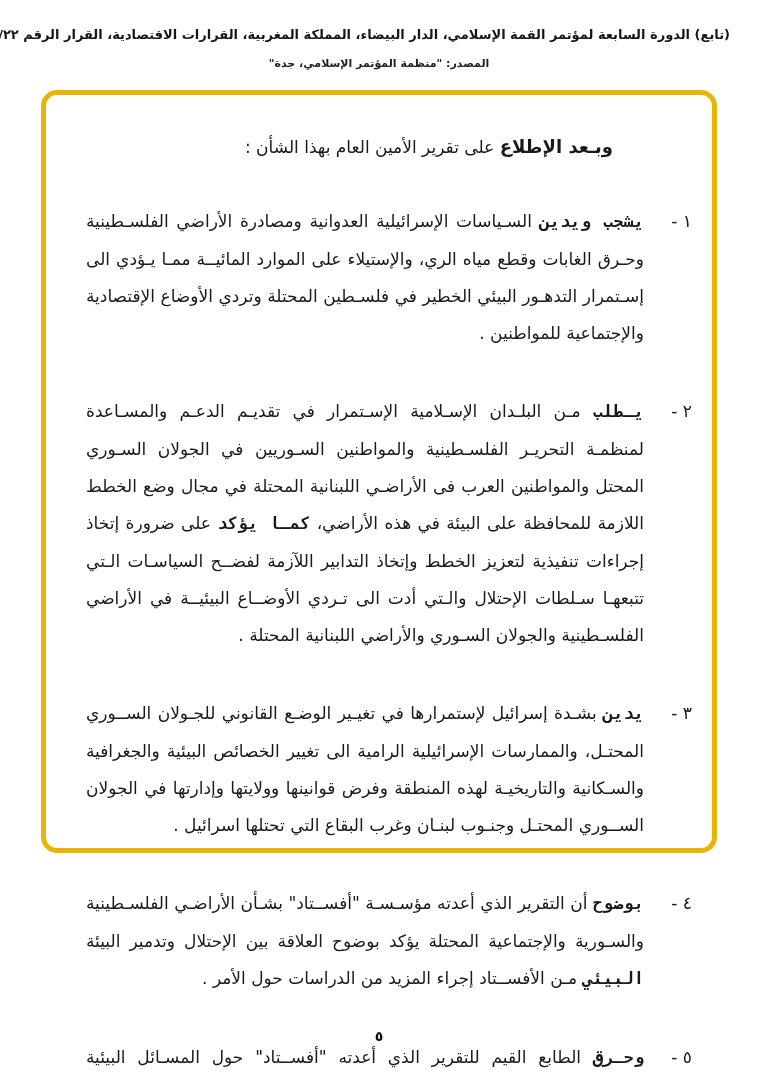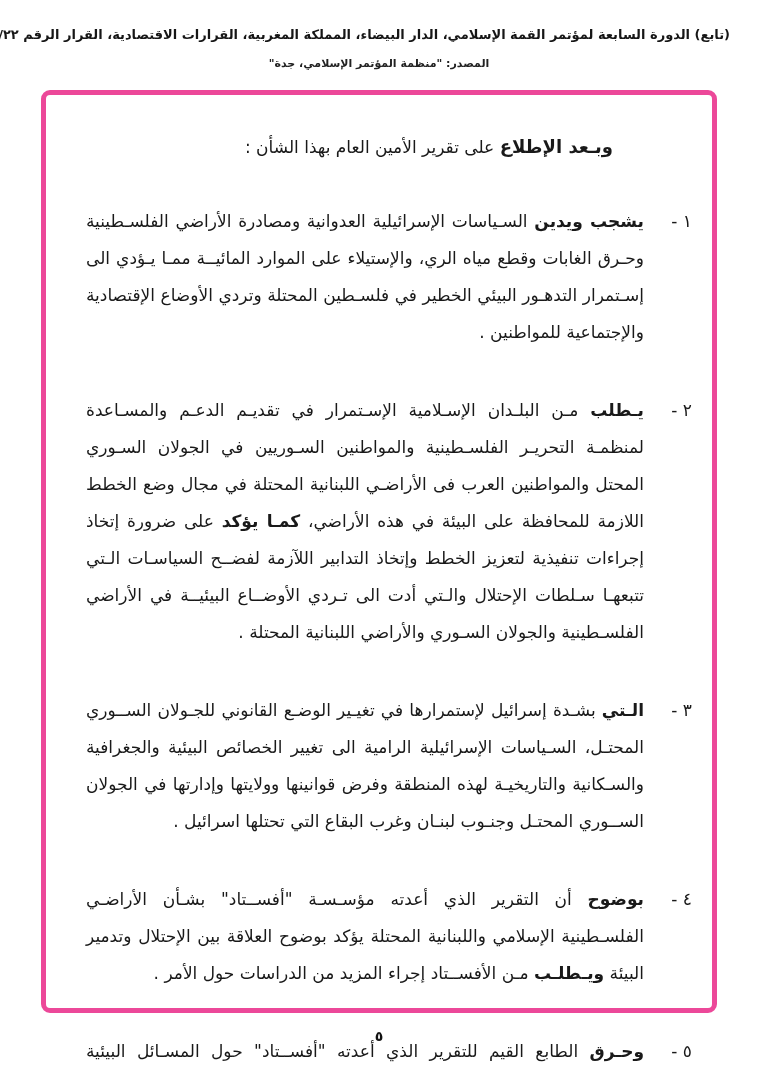--- a/index.html
+++ b/index.html
@@ -21,23 +21,23 @@
     color: #161616; white-space: nowrap;
   }
   .hdr2 {
     position: absolute; top: 57px; left: 0; right: 0;
     direction: rtl; text-align: center;
     font-size: 11px; font-weight: 700; color: #222;
   }
   
   .frame {
     position: absolute; left: 41px; top: 90px;
-    width: 676px; height: 923px;
-    border: 5px solid #ec4899;
-    border-radius: 9px;
+    width: 676px; height: 763px;
+    border: 5px solid #eab308;
+    border-radius: 16px;
     padding: 38px 20px 0 40px;
     direction: rtl;
   }
   .opening {
     direction: rtl; text-align: center;
     padding-left: 80px;
     font-size: 17px; line-height: 28px;
     margin-bottom: 42px;
     color: #191919;
   }
@@ -55,21 +55,21 @@
     white-space: nowrap;
     color: #191919;
   }
   .item .body {
     flex: 1 1 auto;
     direction: rtl;
     text-align: justify;
     font-size: 17px; line-height: 37px;
     color: #191919;
   }
-  .item .body .b { font-weight: 700; }
+  .item .body .b { font-weight: 700; font-family: Liberation Mono, monospace; }
   .item .body .r { font-weight: 400; margin-top: 34px; }
   
   .pageno {
     position: absolute; top: 1028px; left: 0; right: 0;
     text-align: center; font-size: 14px; font-weight: 700;
     color: #111;
   }
 </style>
 </head>
 <body>
@@ -91,26 +91,26 @@
         <p class="body"><span class="b">يشجب ويدين</span><span class="r"> السـياسات الإسرائيلية العدوانية ومصادرة الأراضي الفلسـطينية وحـرق الغابات وقطع مياه الري، والإستيلاء على الموارد المائيــة ممـا يـؤدي الى إسـتمرار التدهـور البيئي الخطير في فلسـطين المحتلة وتردي الأوضاع الإقتصادية والإجتماعية للمواطنين .</span></p>
       </div>
 
       <div class="item">
         <span class="num">٢ -</span>
         <p class="body"><span class="b">يـطلب</span><span class="r"> مـن البلـدان الإسـلامية الإسـتمرار في تقديـم الدعـم والمسـاعدة لمنظمـة التحريـر الفلسـطينية والمواطنين السـوريين في الجولان السـوري المحتل والمواطنين العرب فى الأراضـي اللبنانية المحتلة في مجال وضع الخطط اللازمة للمحافظة على البيئة في هذه الأراضي، </span><span class="b">كمـا يؤكد</span><span class="r"> على ضرورة إتخاذ إجراءات تنفيذية لتعزيز الخطط وإتخاذ التدابير اللآزمة لفضــح السياسـات الـتي تتبعهـا سـلطات الإحتلال والـتي أدت الى تـردي الأوضــاع البيئيــة في الأراضي الفلسـطينية والجولان السـوري والأراضي اللبنانية المحتلة .</span></p>
       </div>
 
       <div class="item">
         <span class="num">٣ -</span>
-        <p class="body"><span class="b">الـتي</span><span class="r"> بشـدة إسرائيل لإستمرارها في تغيـير الوضـع القانوني للجـولان الســوري المحتـل، السـياسات الإسرائيلية الرامية الى تغيير الخصائص البيئية والجغرافية والسـكانية والتاريخيـة لهذه المنطقة وفرض قوانينها وولايتها وإدارتها في الجولان الســوري المحتـل وجنـوب لبنـان وغرب البقاع التي تحتلها اسرائيل .</span></p>
+        <p class="body"><span class="b">يدين</span><span class="r"> بشـدة إسرائيل لإستمرارها في تغيـير الوضـع القانوني للجـولان الســوري المحتـل، والممارسات الإسرائيلية الرامية الى تغيير الخصائص البيئية والجغرافية والسـكانية والتاريخيـة لهذه المنطقة وفرض قوانينها وولايتها وإدارتها في الجولان الســوري المحتـل وجنـوب لبنـان وغرب البقاع التي تحتلها اسرائيل .</span></p>
       </div>
 
       <div class="item">
         <span class="num">٤ -</span>
-        <p class="body"><span class="b">بوضوح</span><span class="r"> أن التقرير الذي أعدته مؤسـسـة "أفســتاد" بشـأن الأراضـي الفلسـطينية الإسلامي واللبنانية المحتلة يؤكد بوضوح العلاقة بين الإحتلال وتدمير البيئة </span><span class="b">ويـطلـب</span><span class="r"> مـن الأفســتاد إجراء المزيد من الدراسات حول الأمر .</span></p>
+        <p class="body"><span class="b">بوضوح</span><span class="r"> أن التقرير الذي أعدته مؤسـسـة "أفســتاد" بشـأن الأراضـي الفلسـطينية والسـورية والإجتماعية المحتلة يؤكد بوضوح العلاقة بين الإحتلال وتدمير البيئة </span><span class="b">البيئي</span><span class="r"> مـن الأفســتاد إجراء المزيد من الدراسات حول الأمر .</span></p>
       </div>
 
       <div class="item">
         <span class="num">٥ -</span>
         <p class="body"><span class="b">وحـرق</span><span class="r"> الطابع القيم للتقرير الذي أعدته "أفســتاد" حول المسـائل البيئية المصيرية التي تؤثـر على الدول الأعضاء في منظمة المؤتمر الإسلامي، ويؤكد بقوة الحاجة لإجراء المزيـد مـن</span></p>
       </div>
 
     </div>
   </div>
 

